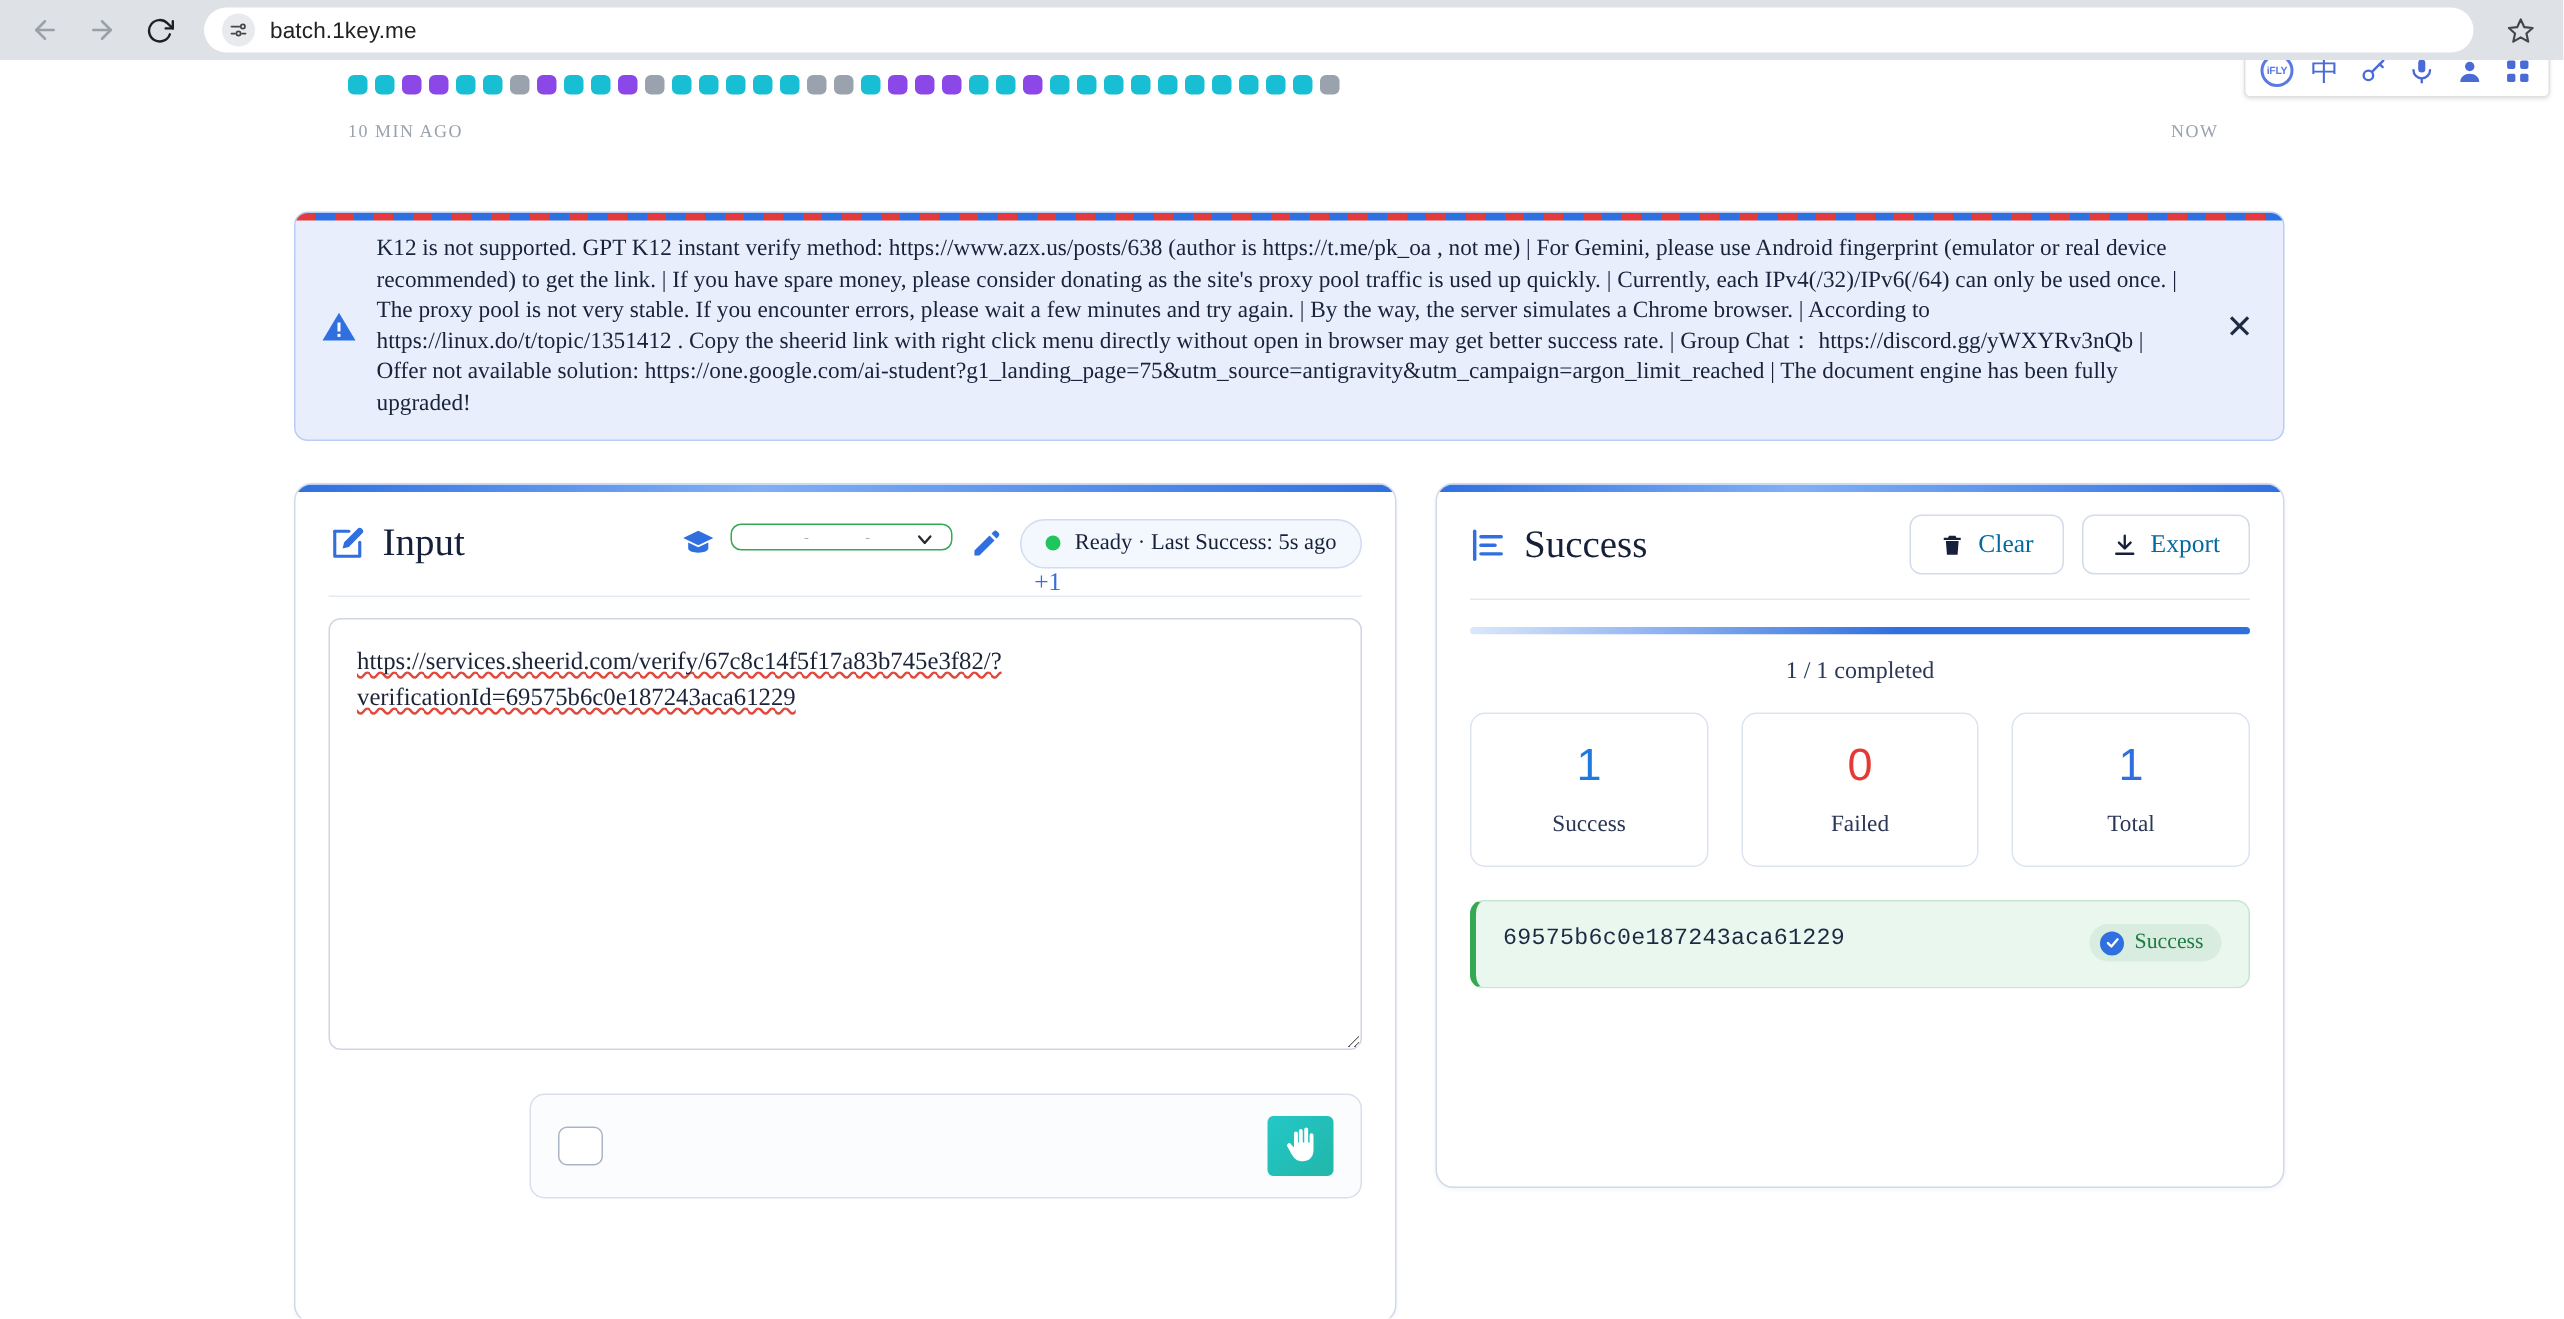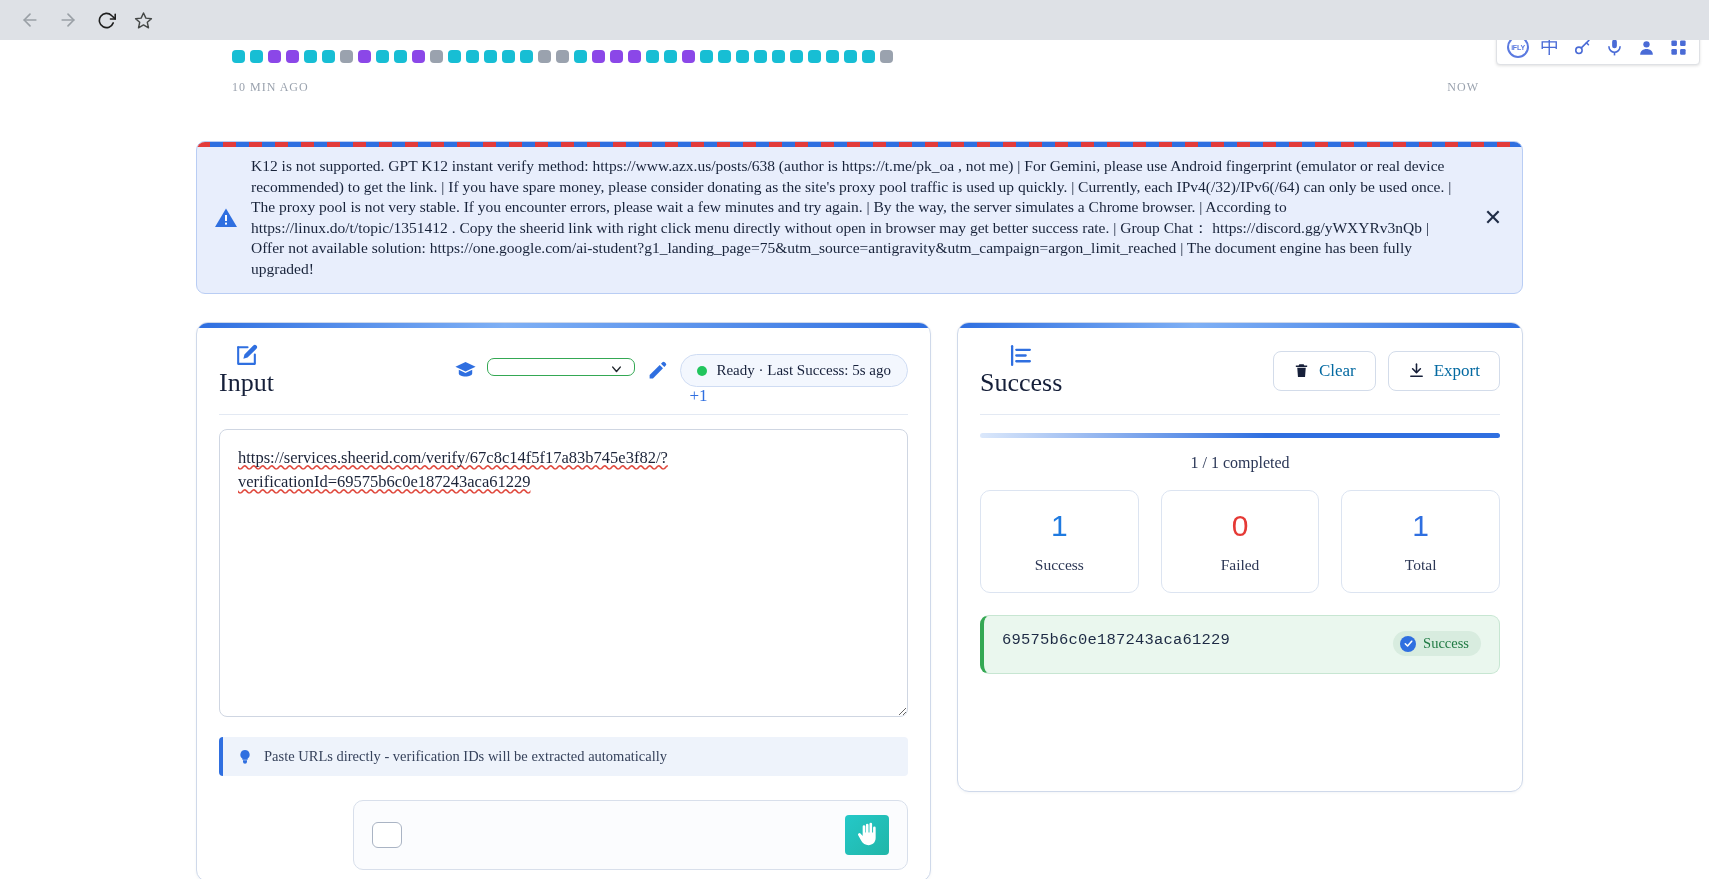--- a/index.html
+++ b/index.html
@@ -195,25 +195,24 @@
   .card-result { flex: 1 1 auto; min-height: 470px; }
 
   .card-head {
     display: flex;
     align-items: center;
     padding: 20px 22px 0 22px;
     gap: 12px;
     min-height: 58px;
   }
   .card-title {
-    display: flex; align-items: center; 
+    display: flex; align-items: center; gap: 11px;
     font-size: 26px;
     color: #16203a;
     font-family: "Liberation Serif", serif;
-    flex-direction: column;
   }
   .title-icon { color: #2f6fe0; display: flex; }
 
   .head-right { margin-left: auto; display: flex; align-items: center; gap: 10px; }
 
   .grad-cap { color: #2f6fe0; display: flex; align-items: center; }
 
   .select-wrap { position: relative; }
   select.profile-select {
     appearance: none;
@@ -435,20 +434,32 @@
         <polyline points="12 5 19 12 12 19"></polyline>
       </svg>
   </div>
   <div class="nav-btn" title="Reload">
     <svg width="19" height="19" viewBox="0 0 24 24" fill="none" stroke="currentColor" stroke-width="2" stroke-linecap="round" stroke-linejoin="round">
         <polyline points="23 4 23 10 17 10"></polyline>
         <path d="M20.49 15a9 9 0 1 1-2.12-9.36L23 10"></path>
       </svg>
   </div>
 
+  <div class="omnibox">
+    <span class="site-settings">
+      <svg width="14" height="14" viewBox="0 0 24 24" fill="none" stroke="#444746" stroke-width="2" stroke-linecap="round">
+          <line x1="4" y1="8" x2="13" y2="8"></line>
+          <circle cx="17" cy="8" r="2.4"></circle>
+          <line x1="4" y1="16" x2="8" y2="16"></line>
+          <circle cx="12" cy="16" r="2.4"></circle>
+          <line x1="16" y1="16" x2="20" y2="16"></line>
+        </svg>
+    </span>
+    <span class="url">batch.1key.me</span>
+  </div>
 
   <div class="star-btn">
     <svg width="19" height="19" viewBox="0 0 24 24" fill="none" stroke="currentColor" stroke-width="1.8" stroke-linejoin="round">
         <polygon points="12 2.5 15 9 22 9.7 16.8 14.3 18.3 21.2 12 17.6 5.7 21.2 7.2 14.3 2 9.7 9 9"></polygon>
       </svg>
   </div>
 </div>
 
 <div class="viewport">
 
@@ -596,29 +607,20 @@
             </span>
           </div>
         </div>
 
         <div class="head-rule"></div>
 
         <div class="ta-wrap">
           <textarea class="url-input" id="url-input" placeholder="Paste verification URLs or IDs here" style="">https://services.sheerid.com/verify/67c8c14f5f17a83b745e3f82/?verificationId=69575b6c0e187243aca61229</textarea>
         </div>
 
-        <div class="hint-bar">
-          <span class="bulb">
-            <svg width="16" height="16" viewBox="0 0 24 24" fill="currentColor">
-                <path d="M9 17h6v2a3 3 0 0 1-6 0z"></path>
-                <path d="M12 1.5a7 7 0 0 0-4 12.7V16h8v-1.8A7 7 0 0 0 12 1.5z"></path>
-              </svg>
-          </span>
-          <span>Paste URLs directly - verification IDs will be extracted automatically</span>
-        </div>
 
         <div class="sub-card">
           <span class="sub-check"></span>
           <span class="sub-label"></span>
           <span class="hand-icon">
             <svg width="26" height="26" viewBox="0 0 24 24" fill="currentColor">
                 <path d="M11 2.8a1.2 1.2 0 0 1 2.4 0v7h.9v-8a1.2 1.2 0 0 1 2.4 0v8h.9V5.4a1.2 1.2 0 0 1 2.4 0v9.2c0 4.3-3 6.8-6.6 6.8-3.1 0-5-1.2-6.7-4L4 12.4a1.3 1.3 0 0 1 2-1.7l2 2.2V4.2a1.2 1.2 0 0 1 2.4 0v5.6h.6z"></path>
               </svg>
           </span>
         </div>

